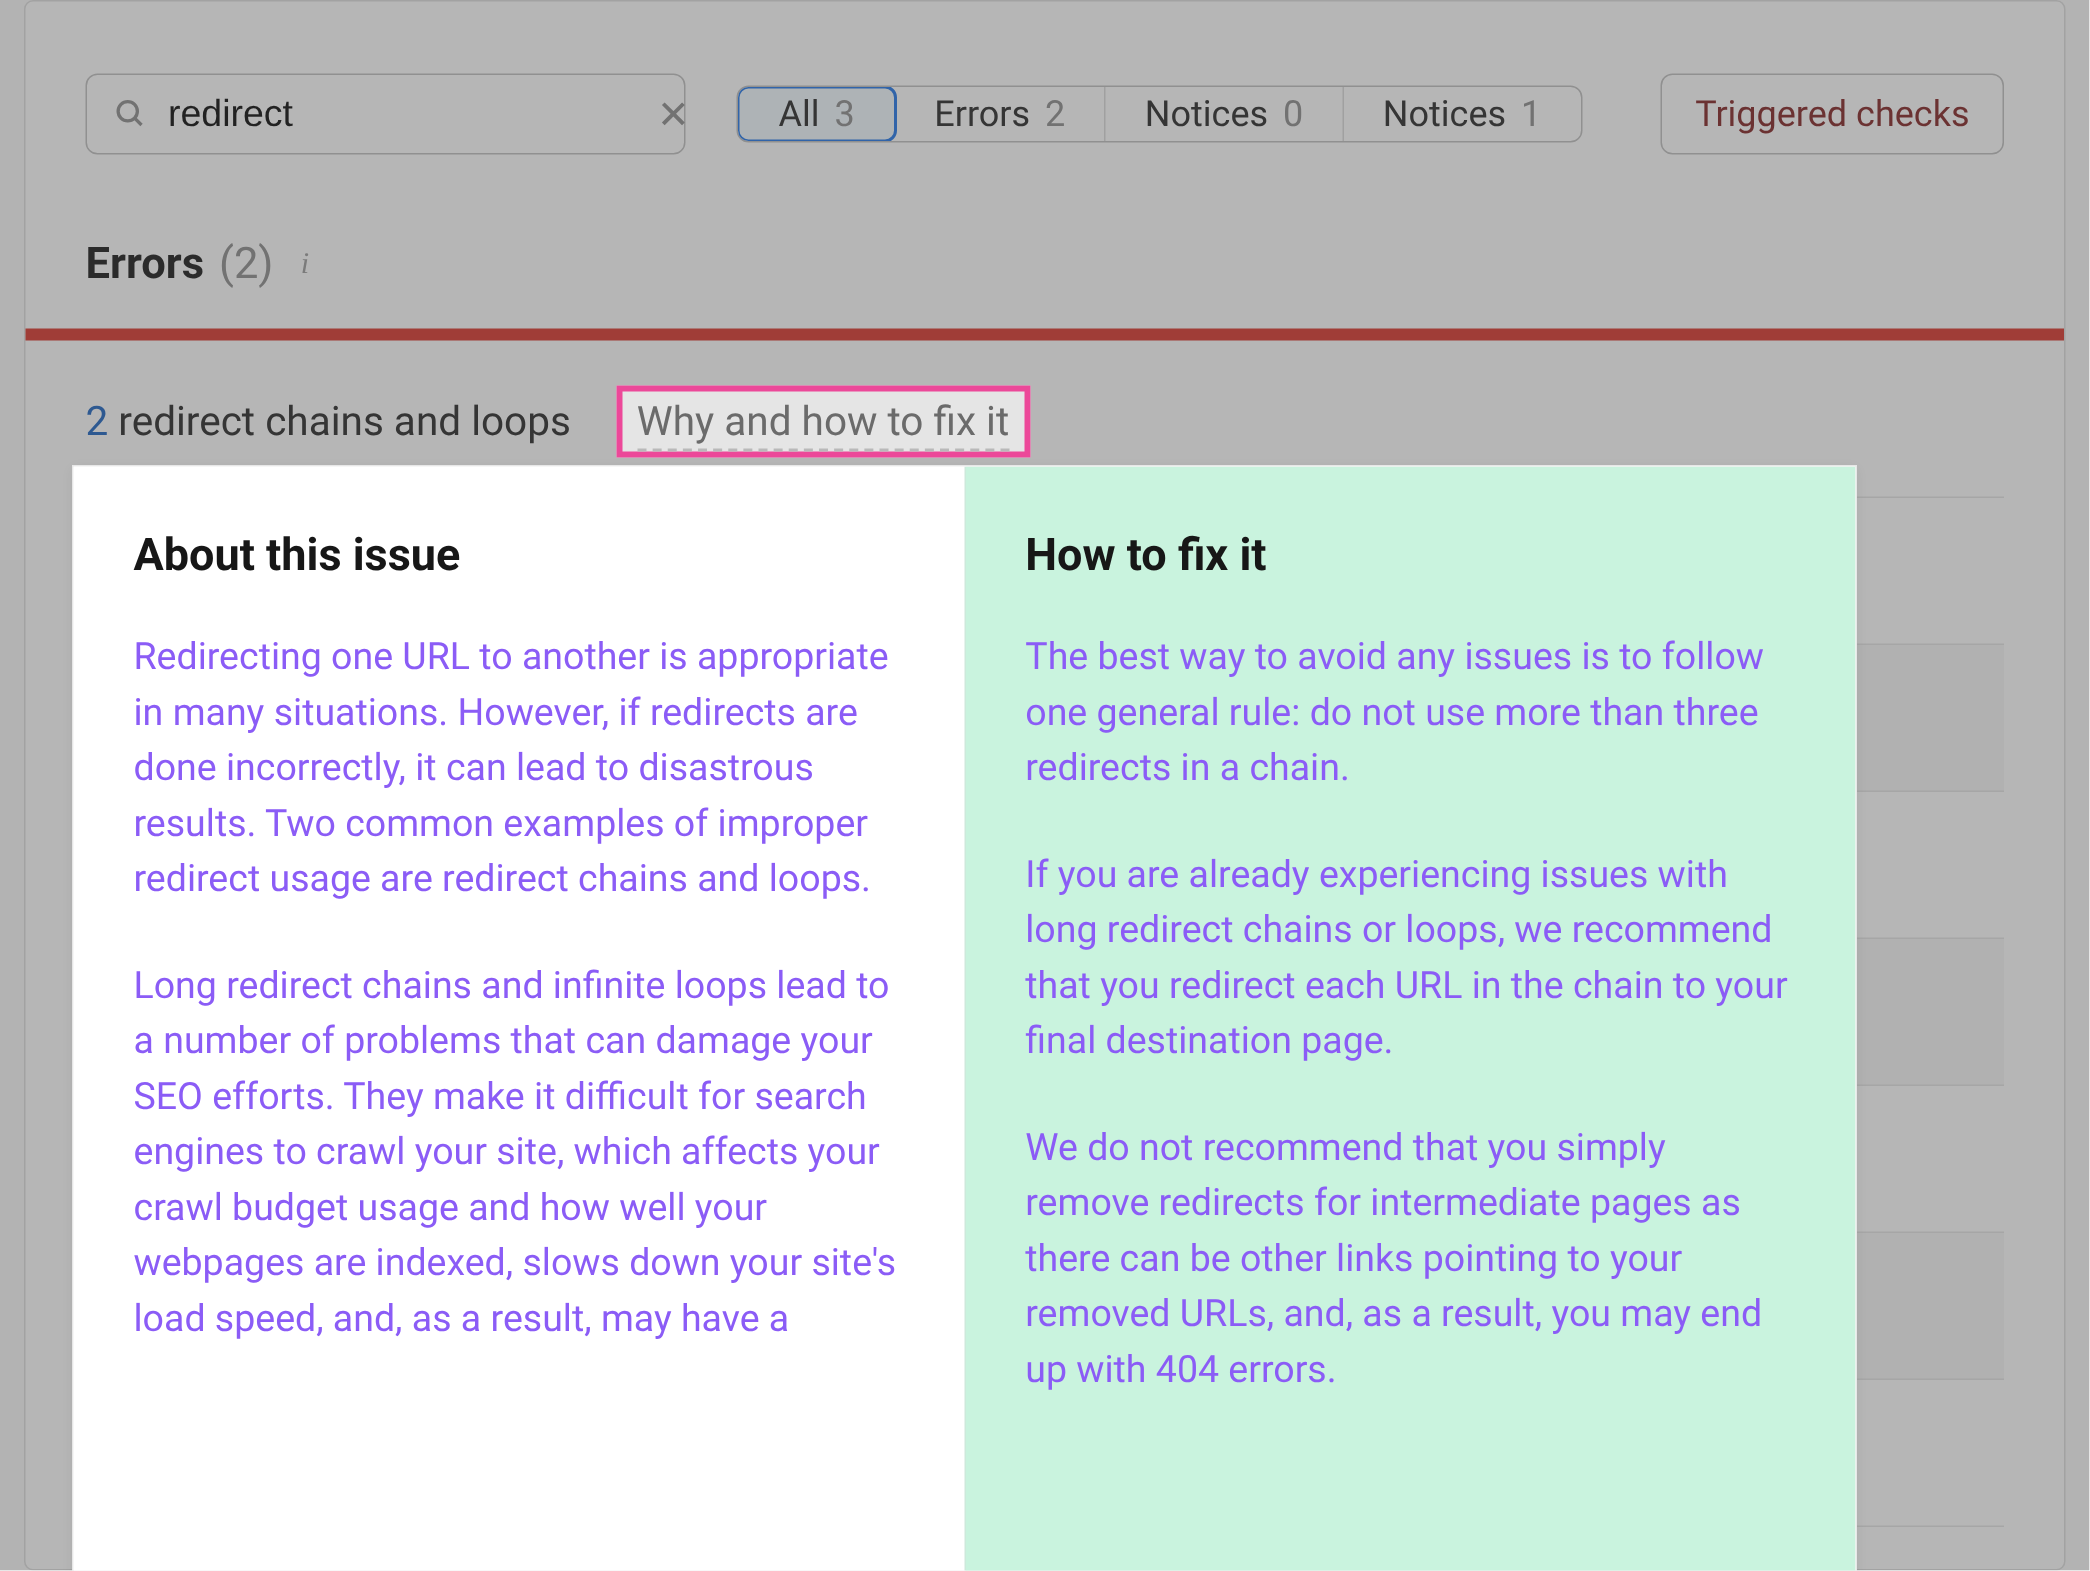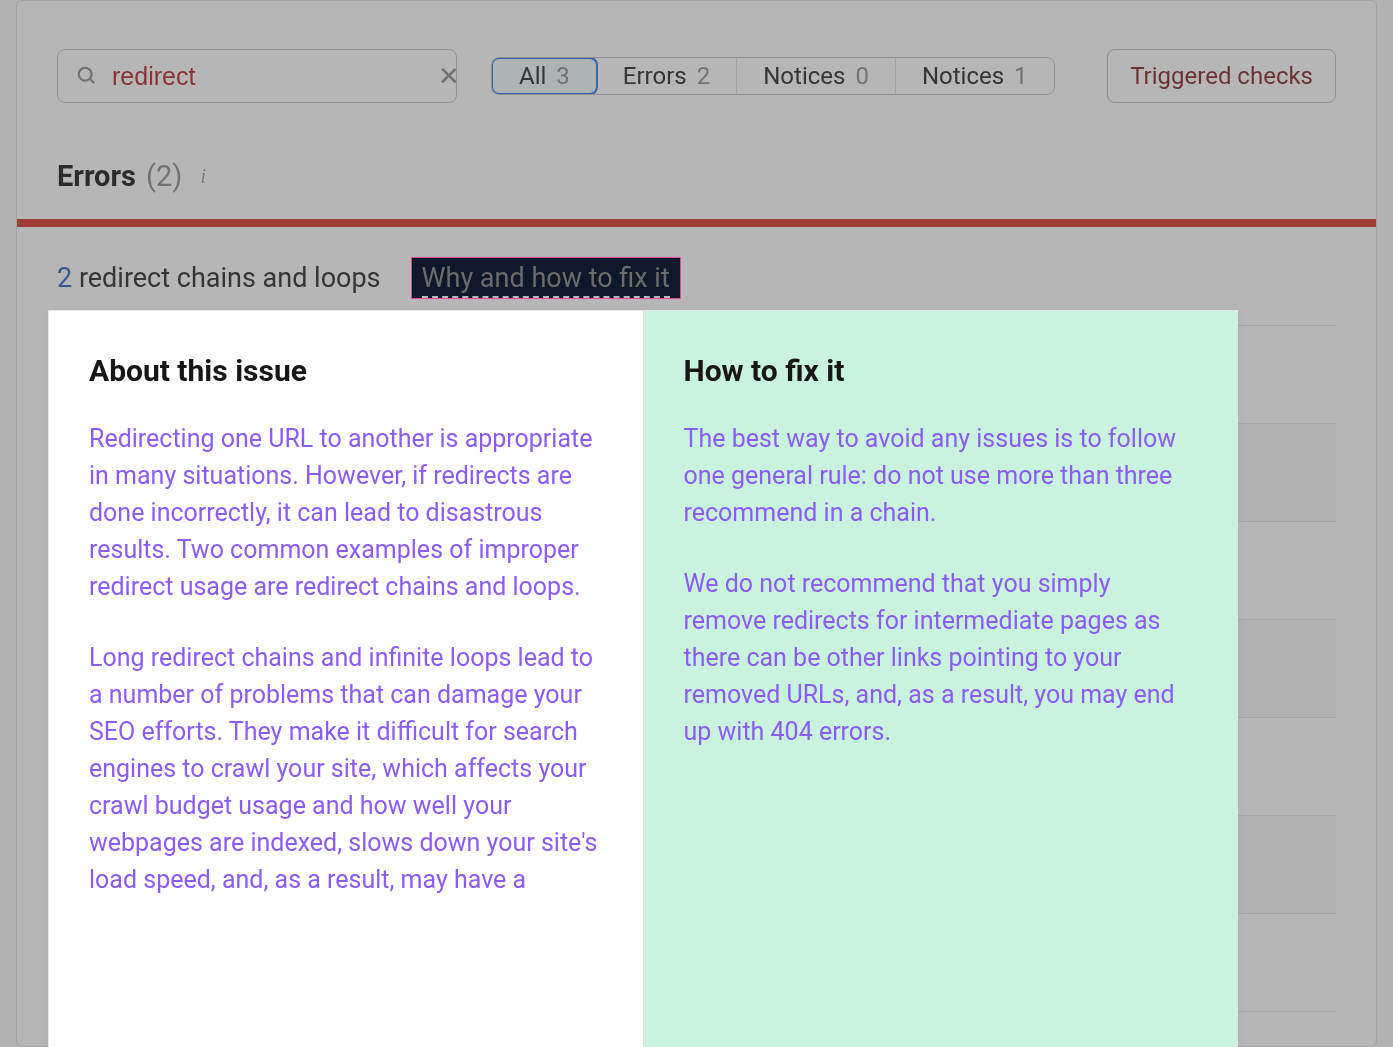--- a/index.html
+++ b/index.html
@@ -44,21 +44,21 @@
     padding: 0 18px;
     height: 54px;
     width: 400px;
     background: #fff;
   }
   .search-box svg { flex: 0 0 auto; }
   .search-input {
     border: none;
     outline: none;
     font-size: 25px;
-    color: #b91c1c;
+    color: #000000;
     flex: 1;
     margin-left: 14px;
     background: transparent;
   }
   .clear-x {
     font-size: 26px;
     color: #8a8a8a;
     cursor: pointer;
     padding: 0 4px;
   }
@@ -130,22 +130,22 @@
   .issue-row {
     display: flex;
     align-items: center;
     gap: 30px;
     padding: 30px 0 26px 0;
     font-size: 27px;
     color: #222;
   }
   .issue-row .issue-count { color: #1560c0; }
   .fix-link-box {
-    border: 1px solid #ec4899;
-    background: #0f172a;
+    border: 4px solid #ec4899;
+    background: #e5e5e5;
     padding: 4px 10px;
     text-align: center;
   }
   .fix-link {
     color: #6b6b6b;
     border-bottom: 2px dashed #b9b9b9;
     padding-bottom: 2px;
     font-size: 27px;
   }
   .row-stripes {
@@ -281,17 +281,18 @@
   <div class="dimmer"></div>
 
   <div class="popover">
     <div class="popover-col left">
       <h2>About this issue</h2>
       <p>Redirecting one URL to another is appropriate in many situations. However, if redirects are done incorrectly, it can lead to disastrous results. Two common examples of improper redirect usage are redirect chains and loops.</p>
       <p>Long redirect chains and infinite loops lead to a number of problems that can damage your SEO efforts. They make it difficult for search engines to crawl your site, which affects your crawl budget usage and how well your webpages are indexed, slows down your site's load speed, and, as a result, may have a</p>
     </div>
     <div class="popover-col right">
       <h2>How to fix it</h2>
-      <p>The best way to avoid any issues is to follow one general rule: do not use more than three recommend in a chain.</p>
+      <p>The best way to avoid any issues is to follow one general rule: do not use more than three redirects in a chain.</p>
+      <p>If you are already experiencing issues with long redirect chains or loops, we recommend that you redirect each URL in the chain to your final destination page.</p>
       <p>We do not recommend that you simply remove redirects for intermediate pages as there can be other links pointing to your removed URLs, and, as a result, you may end up with 404 errors.</p>
     </div>
   </div>
 </div>
 
 </body></html>

